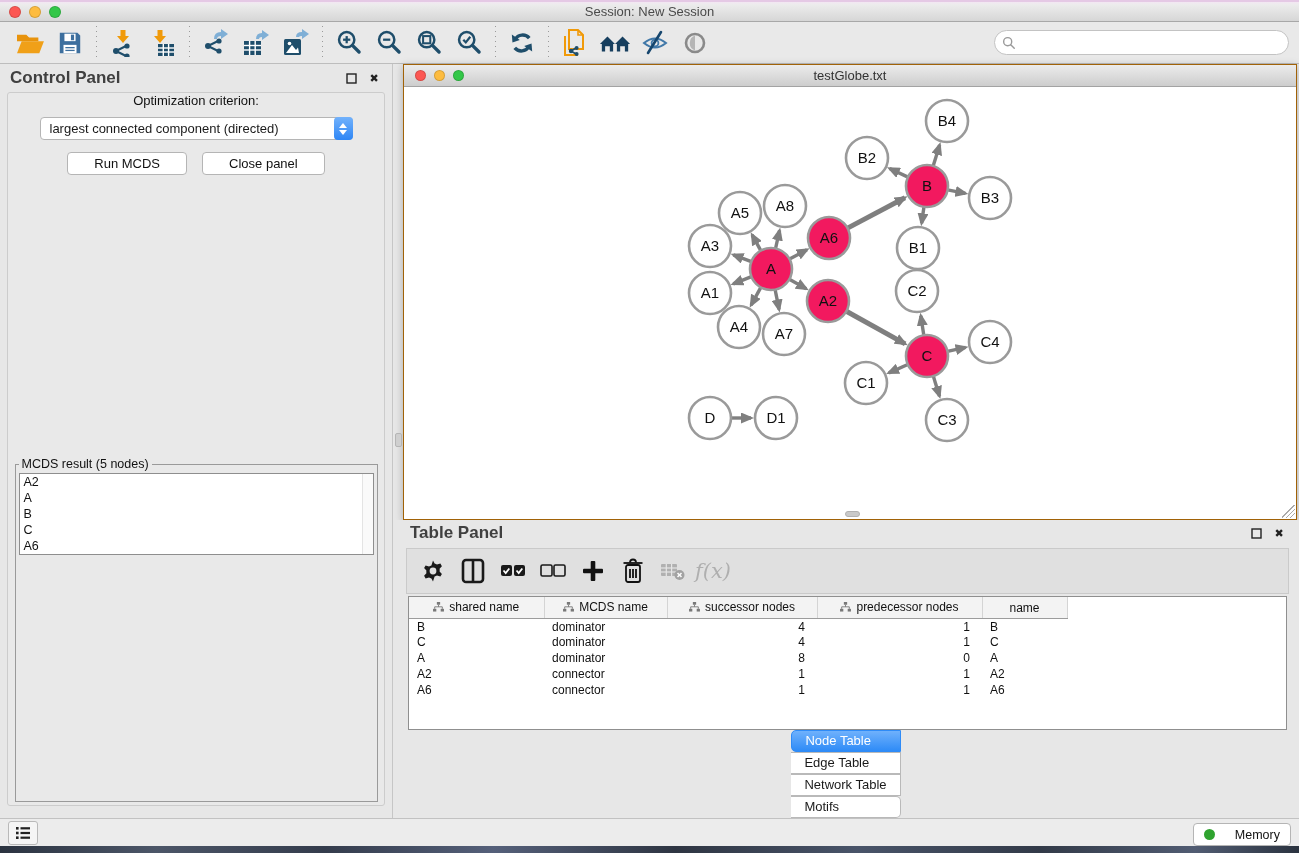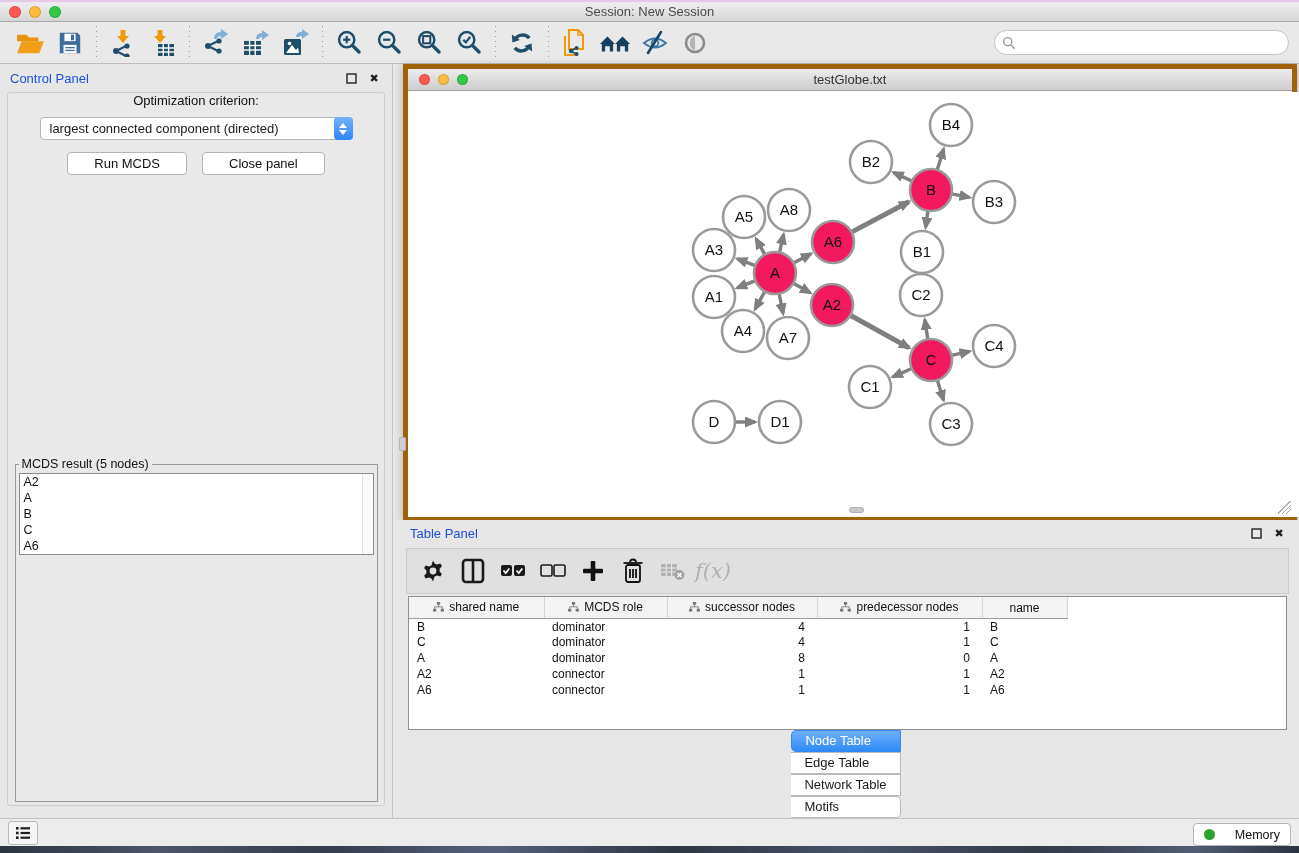--- a/index.html
+++ b/index.html
@@ -27,21 +27,21 @@
   #search-wrap { position:absolute; right:10px; top:8px; width:295px; height:25px;
     background:#fff; border:1px solid #c3c3c3; border-radius:13px; display:flex; align-items:center; }
   #search-wrap svg { margin-left:7px; }
   #search-input { border:none; outline:none; flex:1; height:20px; font-size:13px; background:transparent; padding:0 8px 0 4px; }
   .fx { font-family:"DejaVu Serif","Liberation Serif",serif; font-style:italic; font-size:21px; color:#aaa; }
 
   
   #control-panel { position:absolute; left:0; top:64px; width:393px; height:754px; background:#e7e7e7;
     border-right:1px solid #c6c6c6; display:flex; flex-direction:column; }
   .panel-header { height:28px; display:flex; align-items:center; padding:0 10px; }
-  .panel-title { font-size:13px; color:#1d4ed8; }
+  .panel-title { font-size:17px; color:#404040;font-weight:bold; }
   .panel-header .spacer { flex:1; }
   .ph-icon { width:16px; height:16px; display:flex; align-items:center; justify-content:center;
     font-size:11px; color:#222; margin-left:7px; cursor:default; }
   .seg-tabs { display:flex; justify-content:center; margin:2px 0 4px 0; }
   .seg { padding:2px 13px; font-size:13px; background:#fff; border:1px solid #b9b9b9; border-left:none;
     color:#1a1a1a; cursor:default; line-height:16px; }
   .seg:first-child { border-left:1px solid #b9b9b9; border-radius:5px 0 0 5px; }
   .seg:last-child { border-radius:0 5px 5px 0; }
   .seg.selected { background:linear-gradient(#6fb1fc,#2e8bf7); color:#fff; border-color:#2e8bf7; }
   #cp-content { flex:1; margin:0 7px 12px 7px; border:1px solid #cccccc; border-radius:3px;
@@ -61,21 +61,21 @@
   #cp-stretch { flex:1; }
   #mcds-fieldset { width:363px; height:345px; border:1px solid #9a9a9a; margin-bottom:3px;
     padding:2px 3px 3px 3px; position:relative; }
   #mcds-fieldset legend { font-size:12.5px; padding:0 3px; color:#111; }
   #mcds-list { width:100%; height:100%; background:#fff; border:1px solid #8e8e8e; overflow:hidden; position:relative; }
   .list-item { font-size:12.5px; line-height:16px; padding-left:4px; color:#111; }
   #mcds-scroll-track { position:absolute; top:0; right:0; width:11px; height:100%; background:#fafafa; border-left:1px solid #e4e4e4; }
 
   
   #network-window { position:absolute; left:403px; top:64px; width:894px; height:456px;
-    background:#fff; border:5px solid #a16207; box-shadow:0 2px 8px rgba(0,0,0,.25); }
+    background:#fff; border:1px solid #a16207; box-shadow:0 2px 8px rgba(0,0,0,.25); }
   #nw-titlebar { height:22px; background:linear-gradient(#ececec,#cdcdcd); border-bottom:1px solid #a3a3a3;
     display:flex; align-items:center; position:relative; }
   #nw-titlebar .traffic { margin-left:11px; }
   #nw-titlebar .tl { width:11px; height:11px; }
   #nw-titlebar .win-title { position:absolute; left:0; right:0; text-align:center; font-size:13px; color:#333; }
   #graph-canvas { position:absolute; left:0; top:23px; width:892px; height:425px; background:#fff; }
   #nw-hthumb { position:absolute; left:441px; bottom:2px; width:15px; height:6px; background:#c9c9c9; border:1px solid #b1b1b1; border-radius:3px; }
   #nw-vthumb { position:absolute; left:-9px; top:368px; width:7px; height:14px; background:#cfcfcf; border:1px solid #b5b5b5; border-radius:2px; }
   #resize-grip { position:absolute; right:1px; bottom:1px; width:13px; height:13px;
     background:
@@ -579,21 +579,21 @@
                     <rect x="0" y="7.5" width="3.6" height="3"></rect>
                     <rect x="8.4" y="7.5" width="3.6" height="3"></rect>
                   </g>
                   <g stroke="#787878" stroke-width="1">
                     <line x1="6" y1="3" x2="6" y2="5.3"></line>
                     <line x1="1.8" y1="5.3" x2="10.2" y2="5.3"></line>
                     <line x1="1.8" y1="5.3" x2="1.8" y2="7.5"></line>
                     <line x1="10.2" y1="5.3" x2="10.2" y2="7.5"></line>
                   </g>
                 </svg>
-                <span>MCDS role</span>
+                <span>MCDS name</span>
               </span></th>
             <th><span class="th-inner">
                 <svg width="11" height="10" viewBox="0 0 12 11">
                   <g fill="#787878">
                     <rect x="4.2" y="0" width="3.6" height="3"></rect>
                     <rect x="0" y="7.5" width="3.6" height="3"></rect>
                     <rect x="8.4" y="7.5" width="3.6" height="3"></rect>
                   </g>
                   <g stroke="#787878" stroke-width="1">
                     <line x1="6" y1="3" x2="6" y2="5.3"></line>

